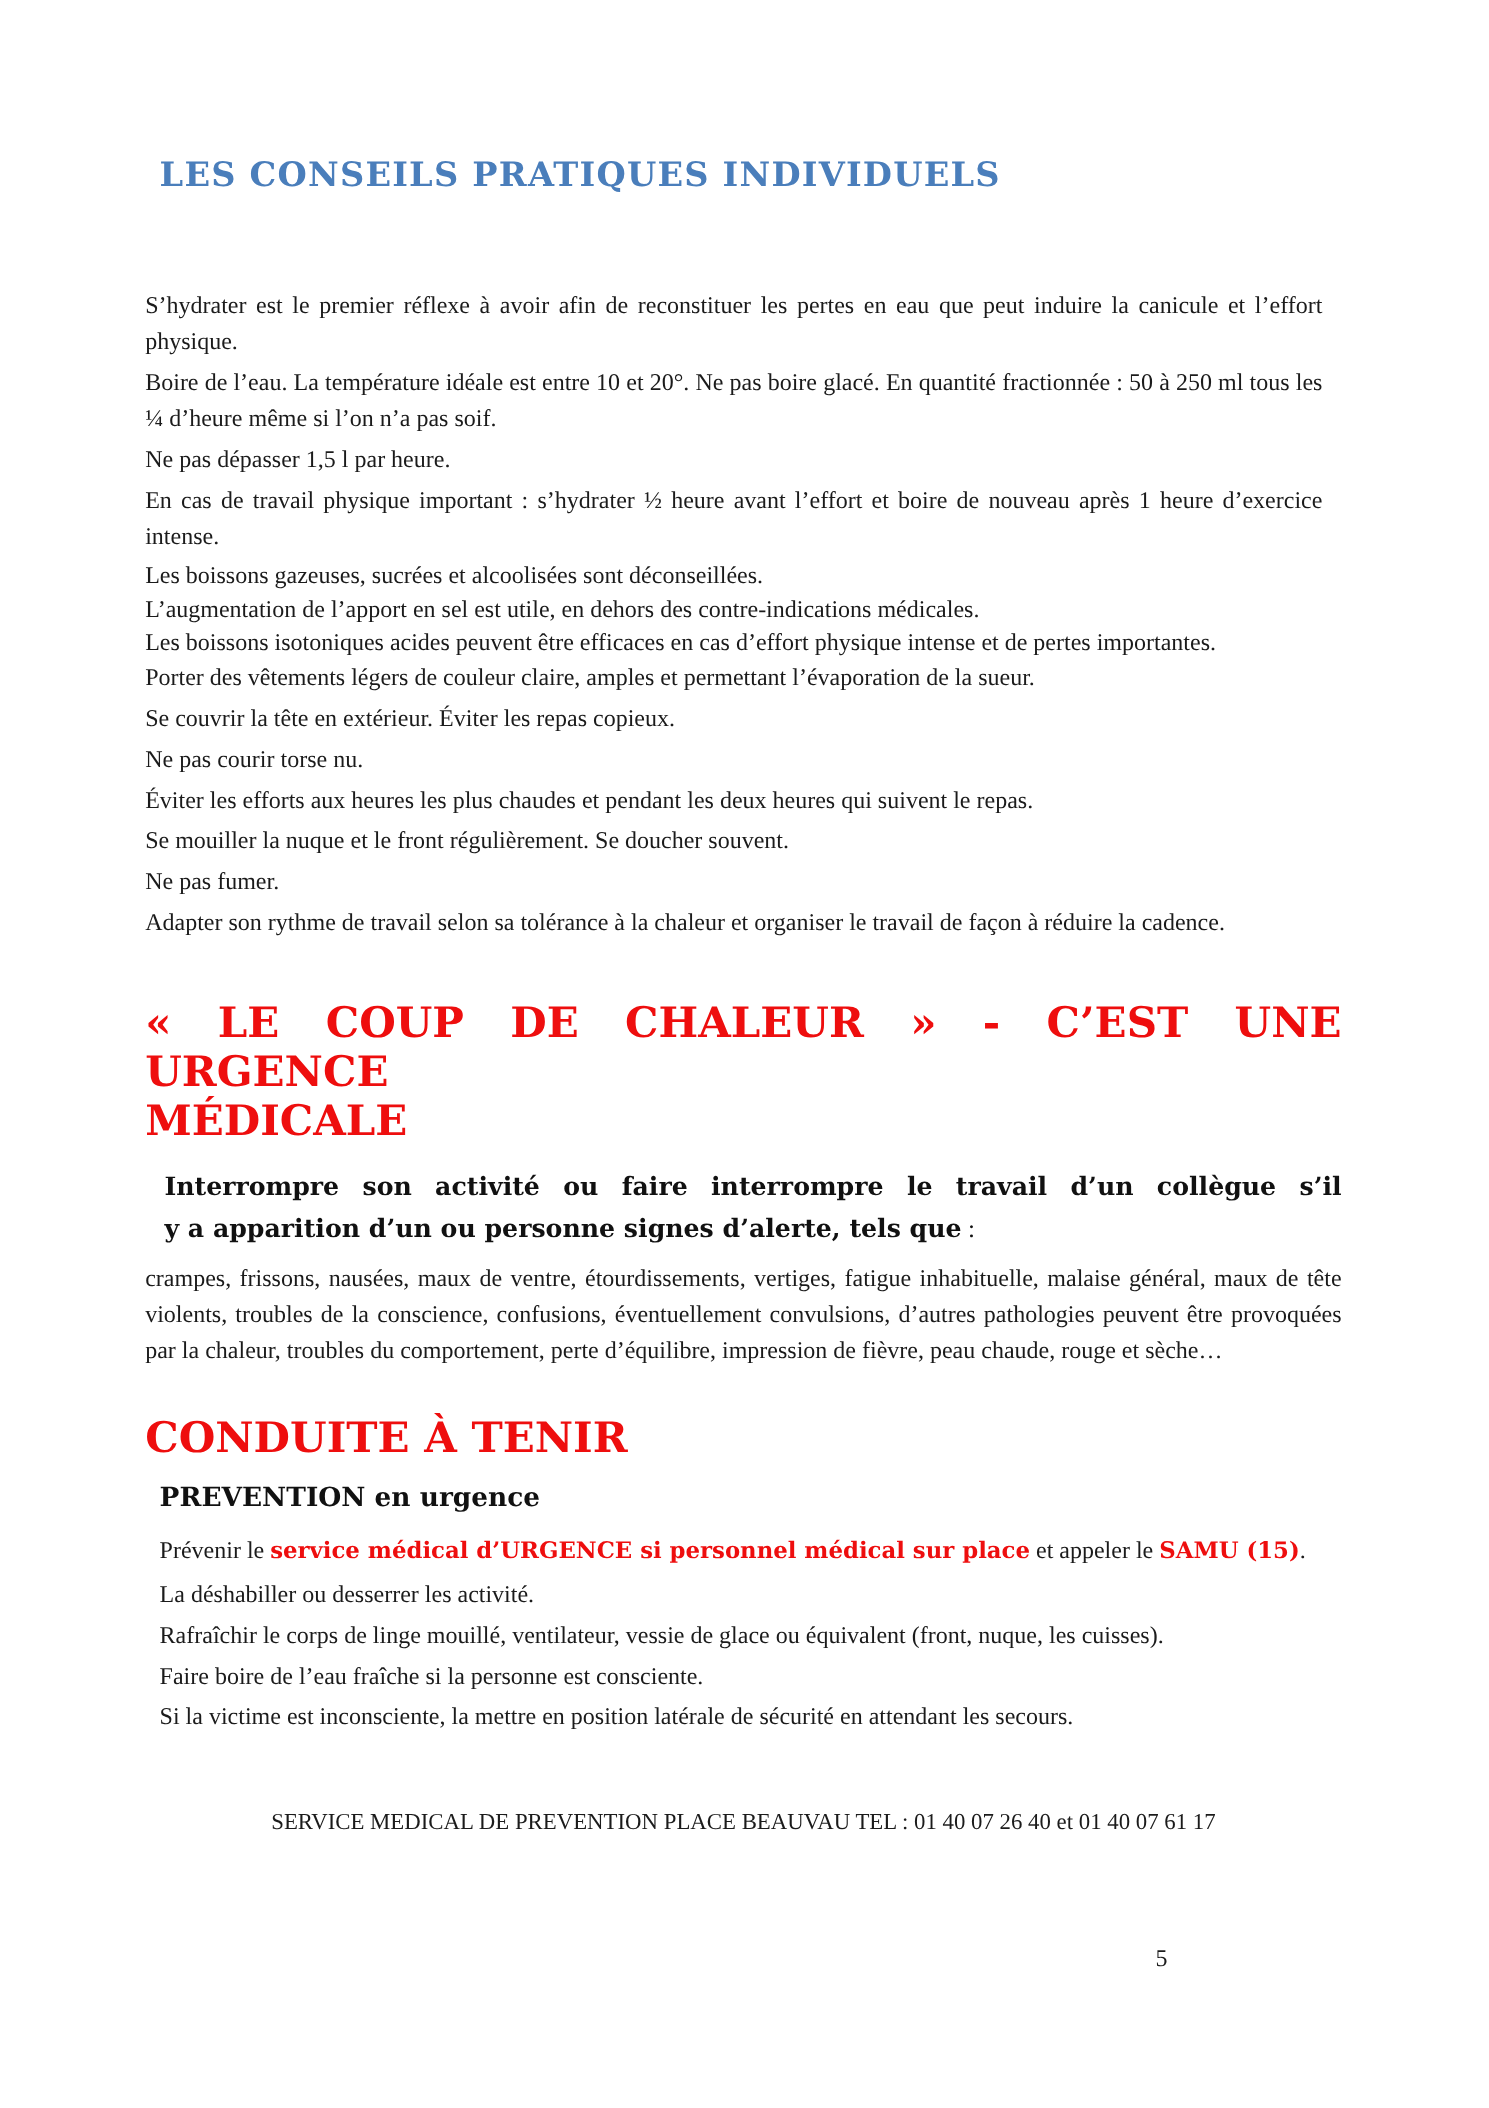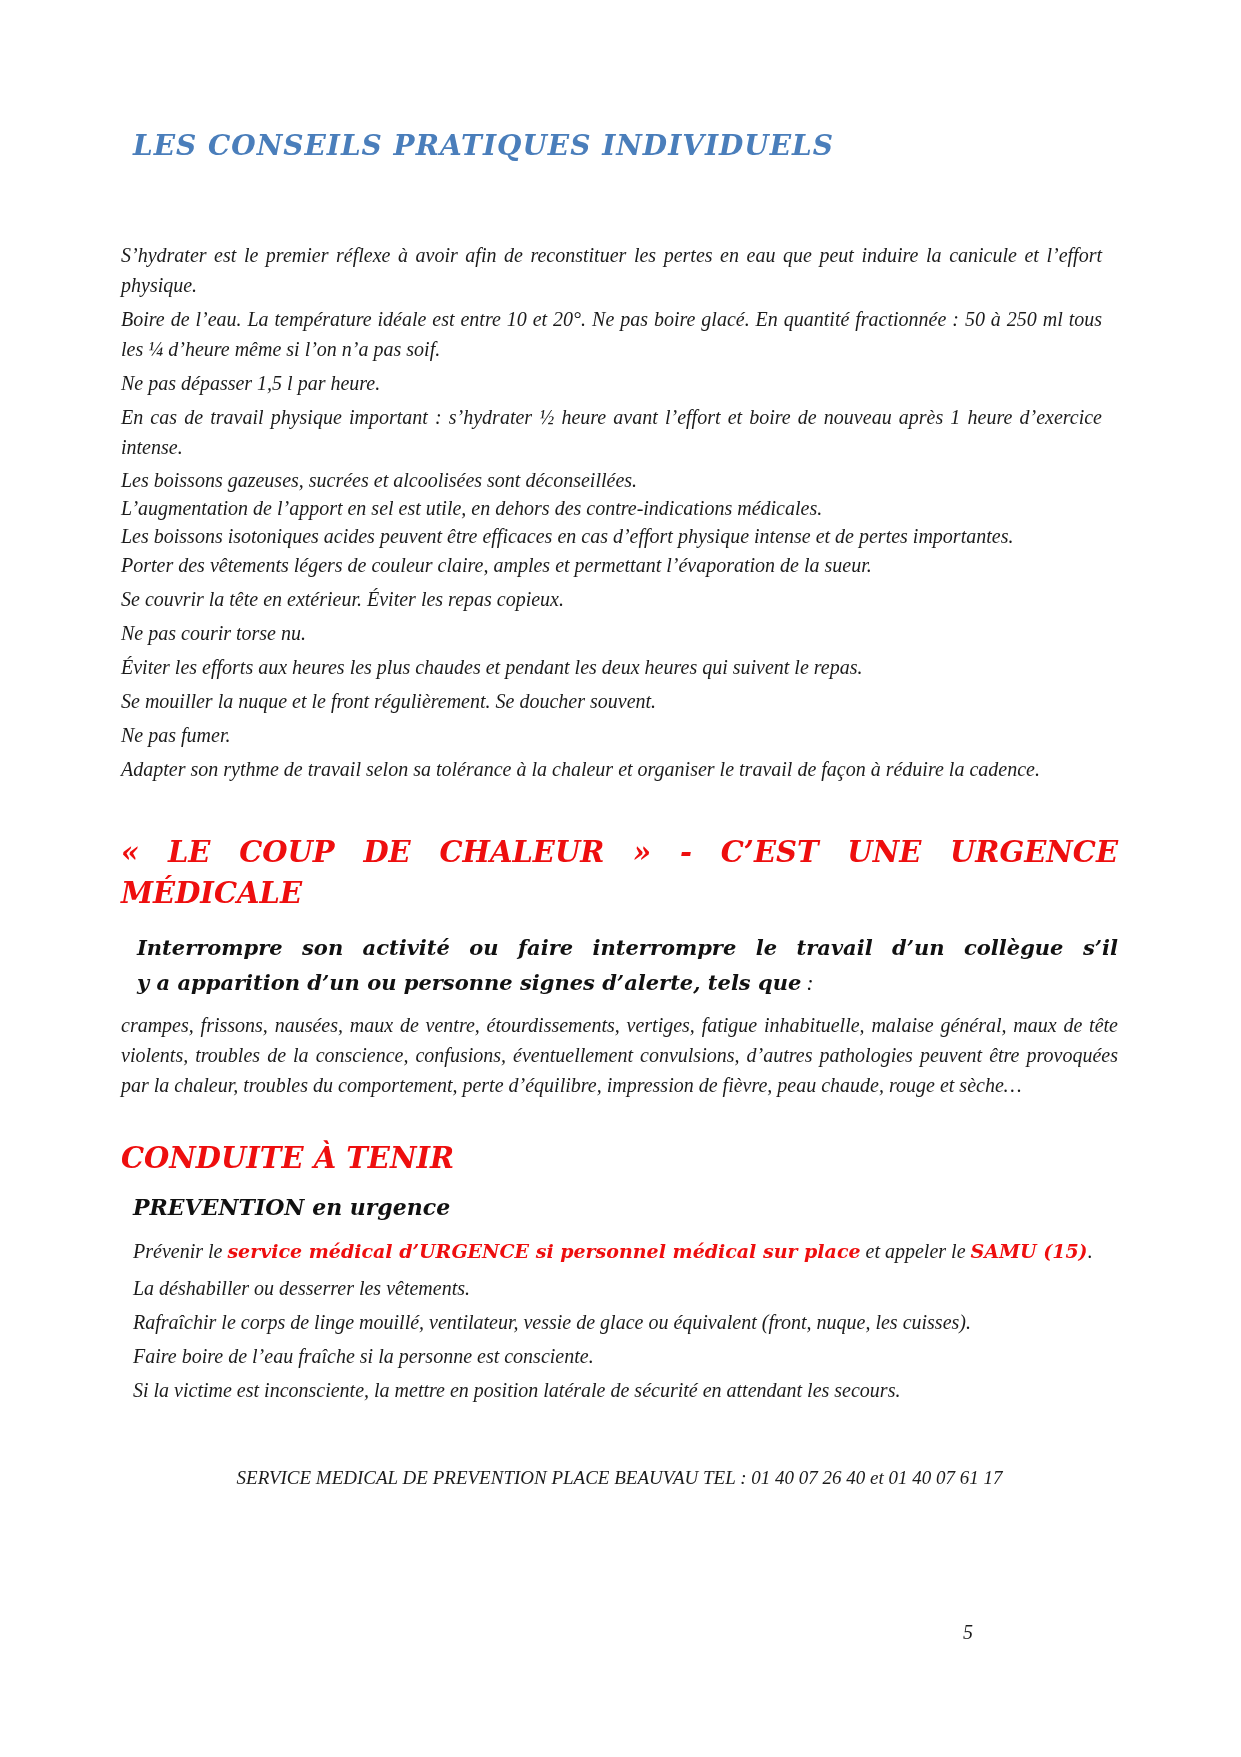--- a/index.html
+++ b/index.html
@@ -10,21 +10,20 @@
   .page {
     position: relative;
     width: 1241px;
     height: 1757px;
     box-sizing: border-box;
     padding: 0 123px 0 121px;
     background: #ffffff;
     color: var(--text_black, #1b1b1b);
     font-family: "Liberation Serif", serif;
     overflow: hidden;
-    font-style: italic;
   }
   .doc-title {
     margin: 128px 0 0 0;
     padding-left: 12px;
     font-family: "DejaVu Serif", serif;
     font-weight: bold;
     font-size: 28px;
     line-height: 36px;
     letter-spacing: 1px;
     color: var(--title_blue, #4a7ebb);
@@ -39,21 +38,21 @@
     text-align: justify;
   }
   .paras p:nth-of-type(n+5):nth-of-type(-n+7) {
     margin-bottom: 0;
     line-height: 28px;
   }
   .red-heading {
     margin: 48px 0 0 0;
     font-family: "DejaVu Serif", serif;
     font-weight: bold;
-    font-size: 29px;
+    font-size: 35px;
     line-height: 41px;
     color: var(--accent_red, #ee0e0e);
   }
   .jline {
     display: block;
     text-align: justify;
     text-align-last: justify;
   }
   .alert-intro {
     margin: 16px 0 0 16px;
@@ -177,21 +176,21 @@
 
   <h3 class="sub-heading">PREVENTION en urgence</h3>
 
   <p class="prevenir">
     <span>Prévenir le </span><span class="red-bold">service médical d’URGENCE si personnel médical sur place</span><span> et appeler le </span><span class="red-bold">SAMU (15)</span><span>.</span>
   </p>
 
   <div class="steps">
 
 
-      <p>La déshabiller ou desserrer les vêtements.</p>
+      <p>La déshabiller ou desserrer les activité.</p>
 
       <p>Rafraîchir le corps de linge mouillé, ventilateur, vessie de glace ou équivalent (front, nuque, les cuisses).</p>
 
       <p>Faire boire de l’eau fraîche si la personne est consciente.</p>
 
       <p>Si la victime est inconsciente, la mettre en position latérale de sécurité en attendant les secours.</p>
     </div>
 
   <div class="doc-footer">SERVICE MEDICAL DE PREVENTION PLACE BEAUVAU TEL : 01 40 07 26 40 et 01 40 07 61 17</div>
 

